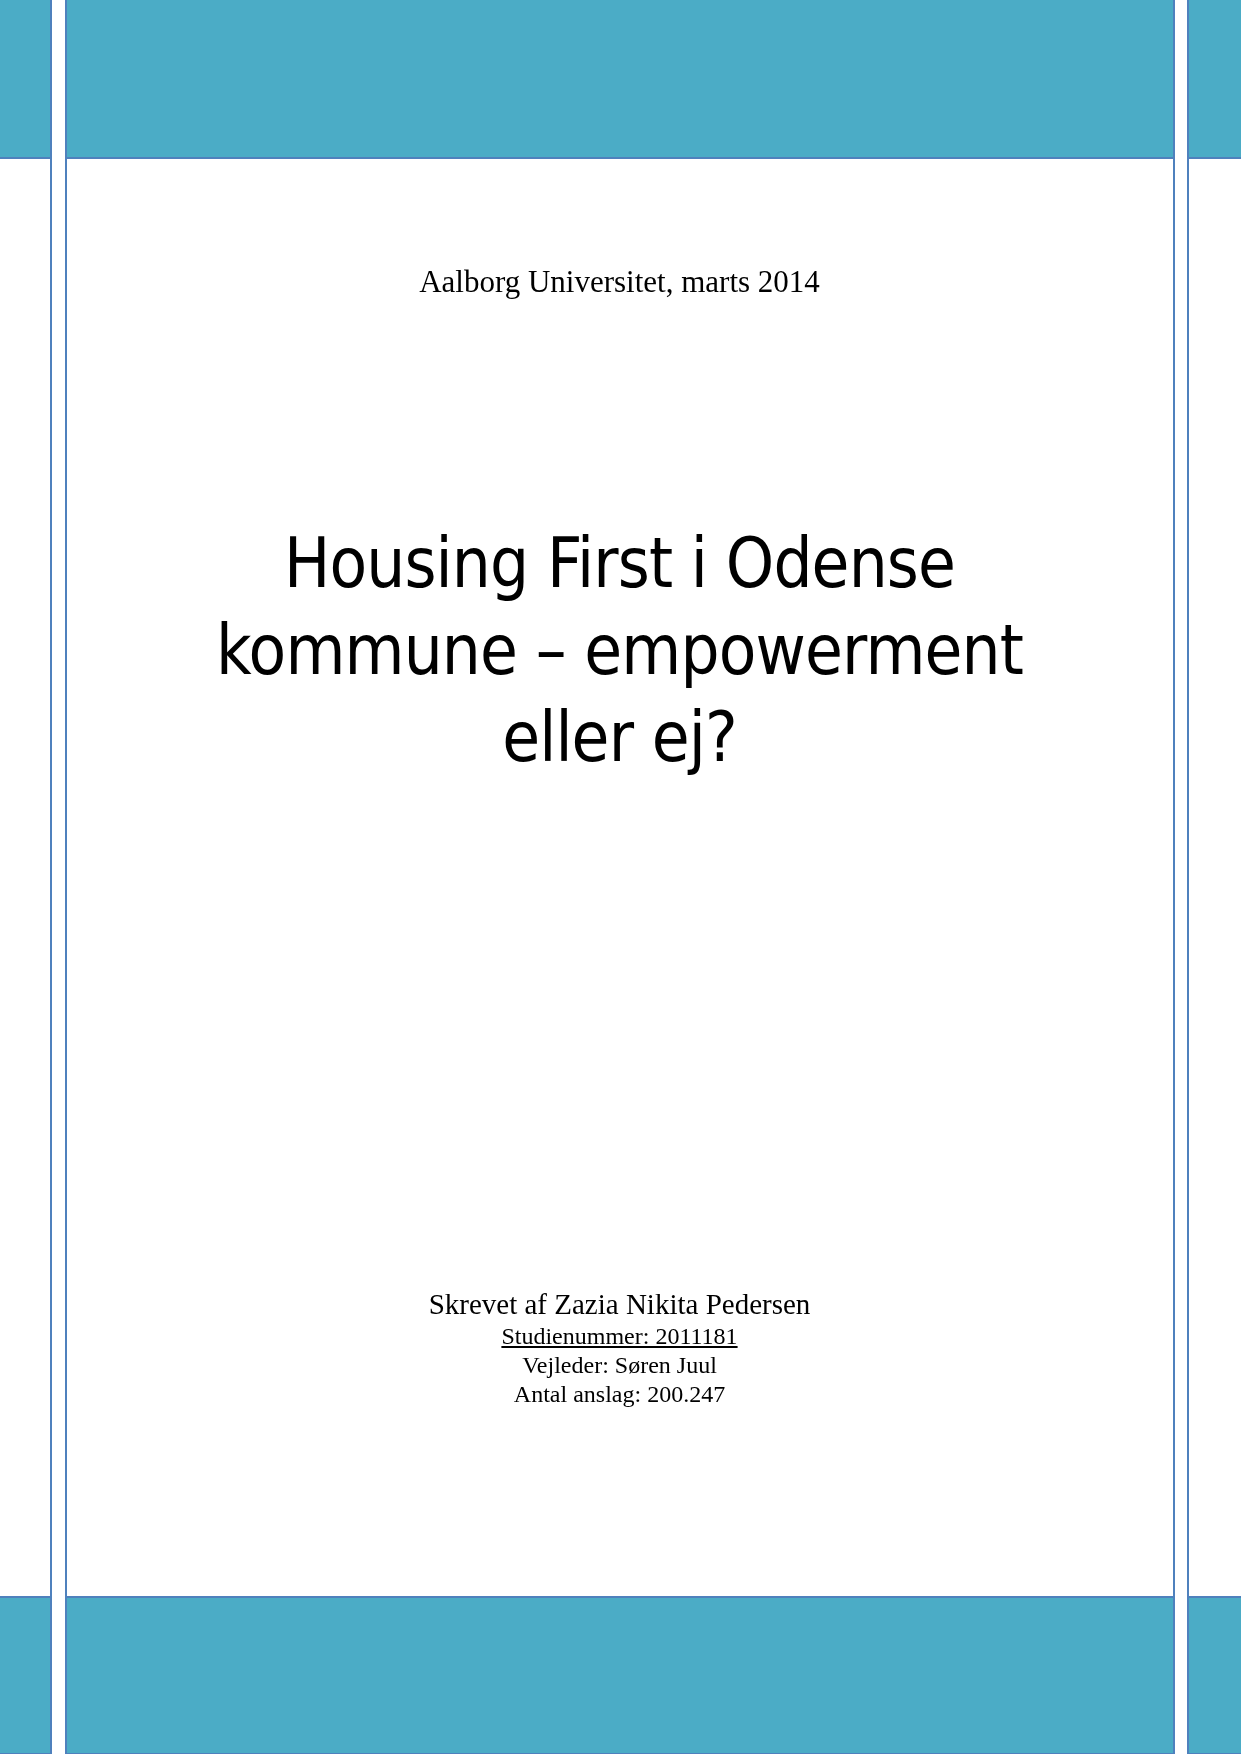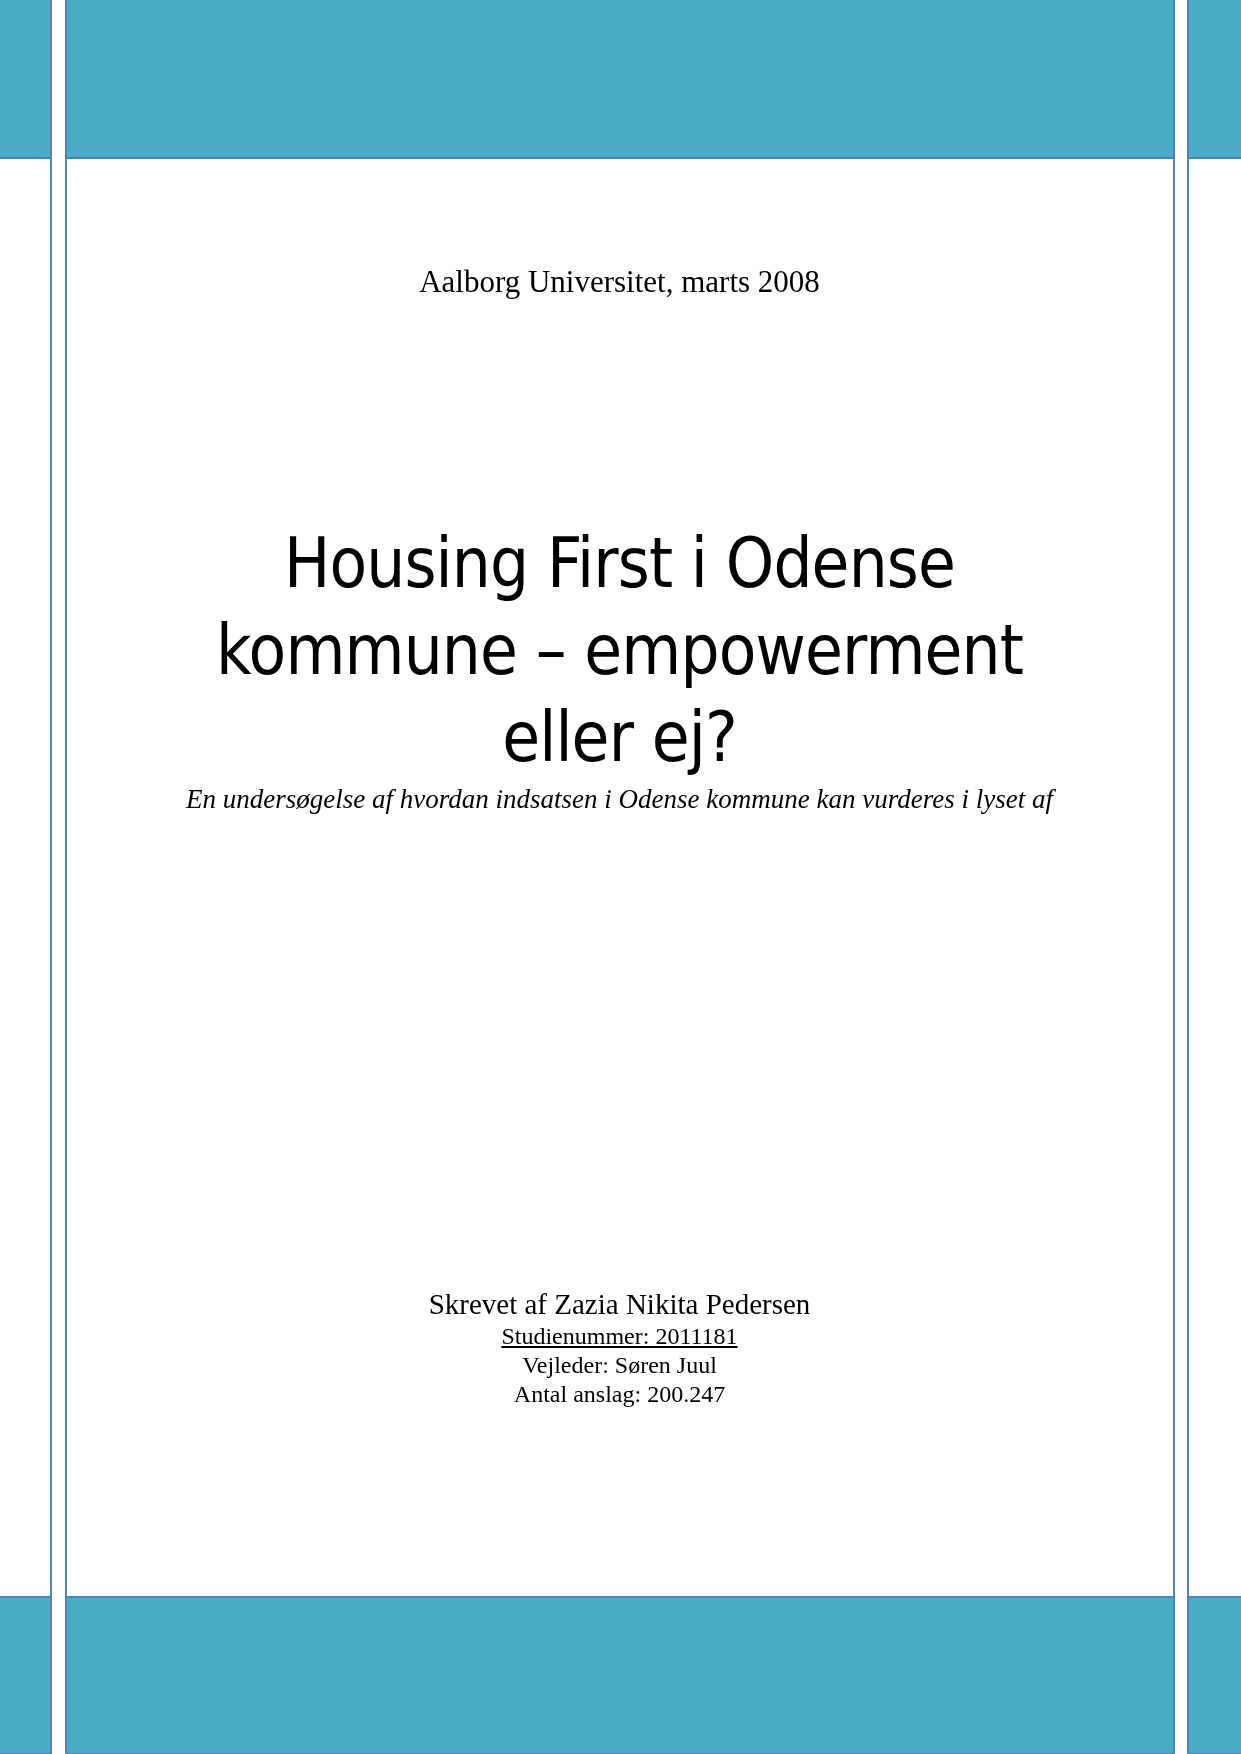--- a/index.html
+++ b/index.html
@@ -51,29 +51,28 @@
 </style>
 </head>
 <body>
 
 <div class="band top"></div>
 <div class="band bottom"></div>
 <div class="strip left"></div>
 <div class="strip right"></div>
 
 <div class="centered institution">
-  <div>Aalborg Universitet, marts 2008</div>
+  <div>Aalborg Universitet, marts 2014</div>
 </div>
 
 <div class="centered title">
   <div>Housing First i Odense</div>
   <div>kommune – empowerment</div>
   <div>eller ej?</div>
 </div>
 
 <div class="centered subtitle">
-  <div>En undersøgelse af hvordan indsatsen i Odense kommune kan vurderes i lyset af</div>
 </div>
 
 <div class="centered author">Skrevet af Zazia Nikita Pedersen</div>
 <div class="centered meta l1">Studienummer: 2011181</div>
 <div class="centered meta l2">Vejleder: Søren Juul</div>
 <div class="centered meta l3">Antal anslag: 200.247</div>
 
 </body></html>

